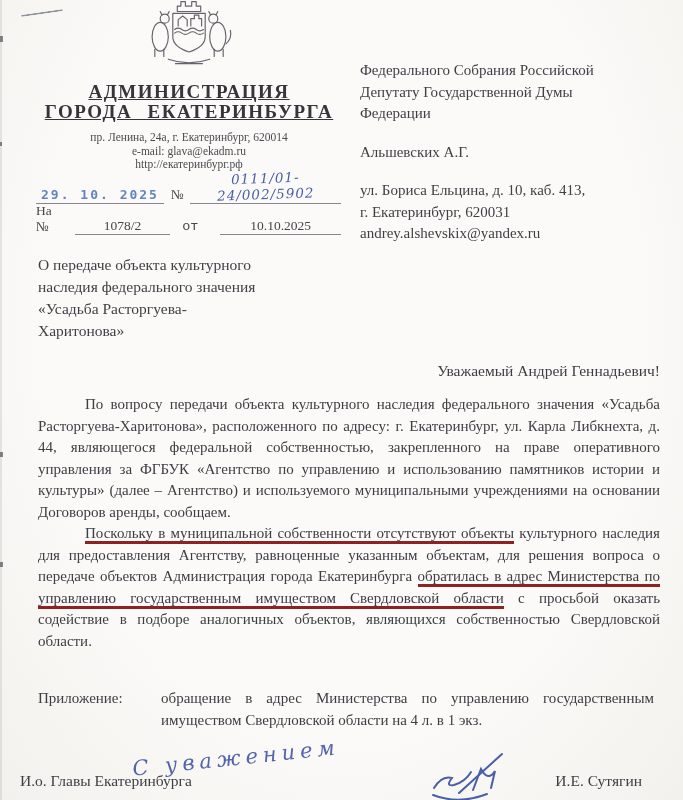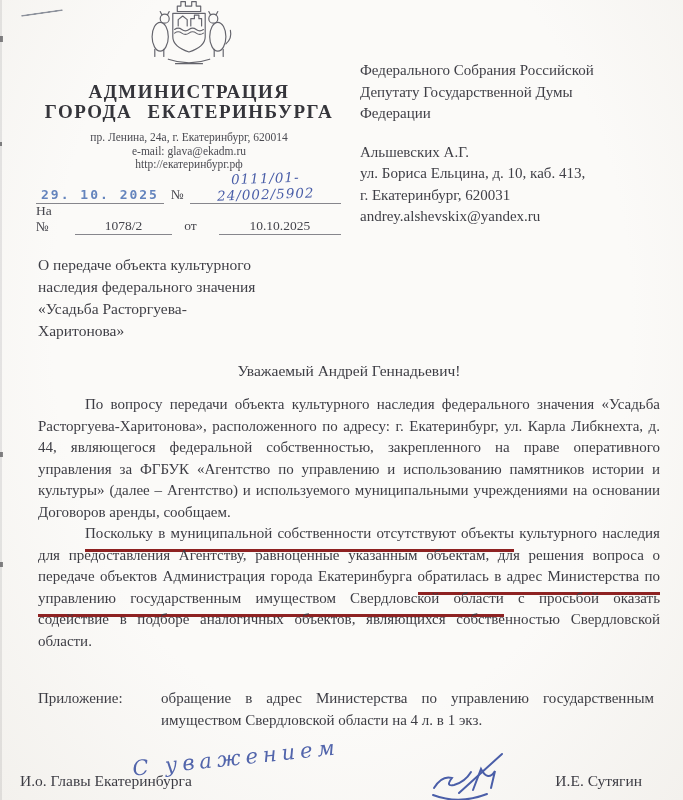--- a/index.html
+++ b/index.html
@@ -12,21 +12,21 @@
     overflow:hidden;
   }
   
   .edge-strip{position:absolute;left:0;top:0;width:2px;height:100%;background:rgba(50,50,55,.10);}
   .tick{position:absolute;left:0;background:#2a2a2e;opacity:.55;}
   .pen-mark{position:absolute;left:21px;top:12px;width:42px;border-top:2px solid #8d929c;transform:rotate(-8deg);border-radius:2px;}
 
   
   .letterhead{position:absolute;left:30px;top:0;width:318px;text-align:center;}
   .coa{margin-top:-2px;}
-  .org-name{font-weight:bold;font-size:19px;line-height:20px;letter-spacing:1.5px;color:#35353b;margin-top:8px;}
+  .org-name{font-weight:bold;font-size:19px;line-height:20px;letter-spacing:1.5px;color:#35353b;margin-top:8px;text-decoration:underline;}
   .org-name .l2{word-spacing:9px;}
   .contacts{margin-top:9px;font-size:11.5px;line-height:13.5px;color:#4b4b52;}
 
   
   .reg{position:absolute;left:36px;top:180px;width:305px;font-size:13.5px;color:#45454c;}
   .reg-row{display:flex;align-items:flex-end;}
   .reg-row.first{height:24px;}
   .reg-row.second{height:28px;margin-top:3px;}
   .field{border-bottom:1px solid #86868c;text-align:center;}
   .stamp-box{width:128px;}
@@ -37,36 +37,36 @@
   .num-label{margin:0 6px 1px 7px;}
   .outnum-box{flex:1;}
   .handwritten{
     font-style:italic;color:#4a5ea8;font-family:"DejaVu Serif", serif;
     display:inline-block;transform:rotate(-2deg);letter-spacing:1px;
   }
   .outnum-box .handwritten{font-size:13.5px;}
   .innum-box{width:100px;margin-left:8px;}
   .indate-box{width:126px;margin-left:8px;}
   .reg-row.second .val{font-size:13.5px;color:#45454c;}
-  .ot-label{margin:0 14px 1px 12px;}
+  .ot-label{margin:0 14px 1px 12px;font-family:Liberation Mono, monospace;}
 
   
   .recipient{position:absolute;left:360px;top:60px;width:322px;font-size:15px;line-height:21.5px;color:#3f3f46;}
   .recipient .name{margin-top:17px;}
-  .recipient .addr{}
+  .recipient .addr{margin-top:17px;}
   .recipient .email{margin-top:0;}
 
   
   .subject{position:absolute;left:38px;top:254px;width:232px;font-size:15.5px;line-height:22px;color:#3f3f46;}
 
   
-  .salutation{position:absolute;left:38px;top:362px;width:622px;text-align:center;font-size:15.5px;color:#3d3d44;}
+  .salutation{position:absolute;left:38px;top:362px;width:622px;text-align:right;font-size:15.5px;color:#3d3d44;}
   .body-text{position:absolute;left:38px;top:394px;width:622px;font-size:15px;line-height:21.5px;text-align:justify;color:#3d3d44;}
   .body-text p{margin:0;text-indent:47px;}
-  .body-text .u{border-bottom:3px solid #8e2222;padding-bottom:8px;}
+  .body-text .u{border-bottom:3px solid #8e2222;padding-bottom:0px;}
 
   
   .attachment{position:absolute;left:38px;top:688px;width:616px;display:flex;font-size:15px;line-height:21.5px;color:#3d3d44;gap:20px;}
   .att-label{width:103px;flex:none;}
   .att-text{width:505px;text-align:justify;}
 
   
   .closing-hw{
     position:absolute;left:132px;top:746px;
     color:#4a5ea8;font-style:italic;font-size:21px;letter-spacing:5px;

